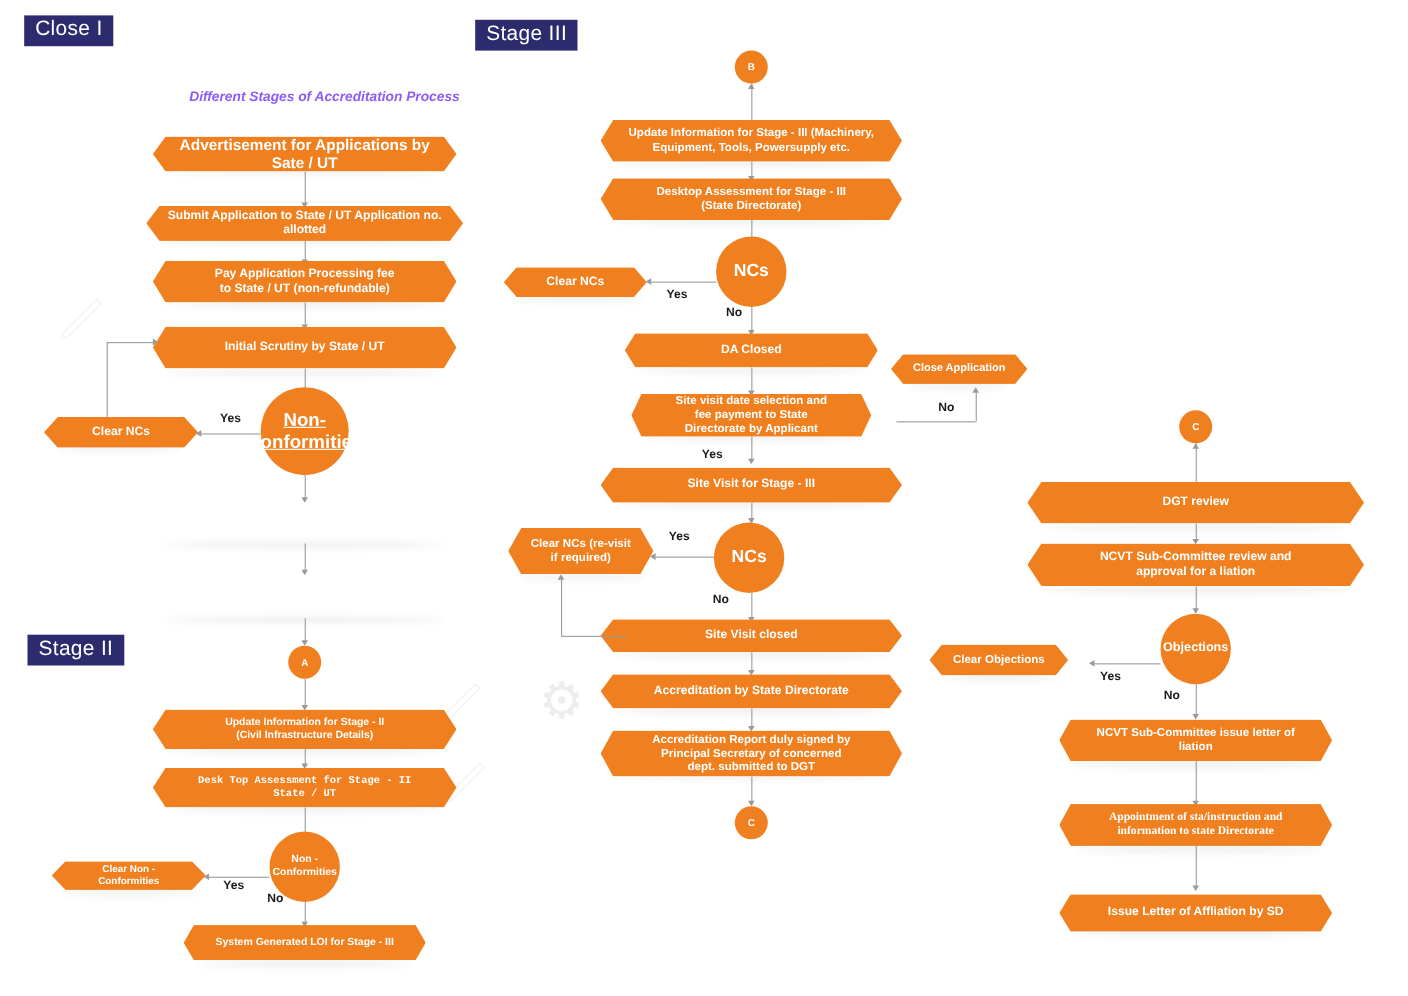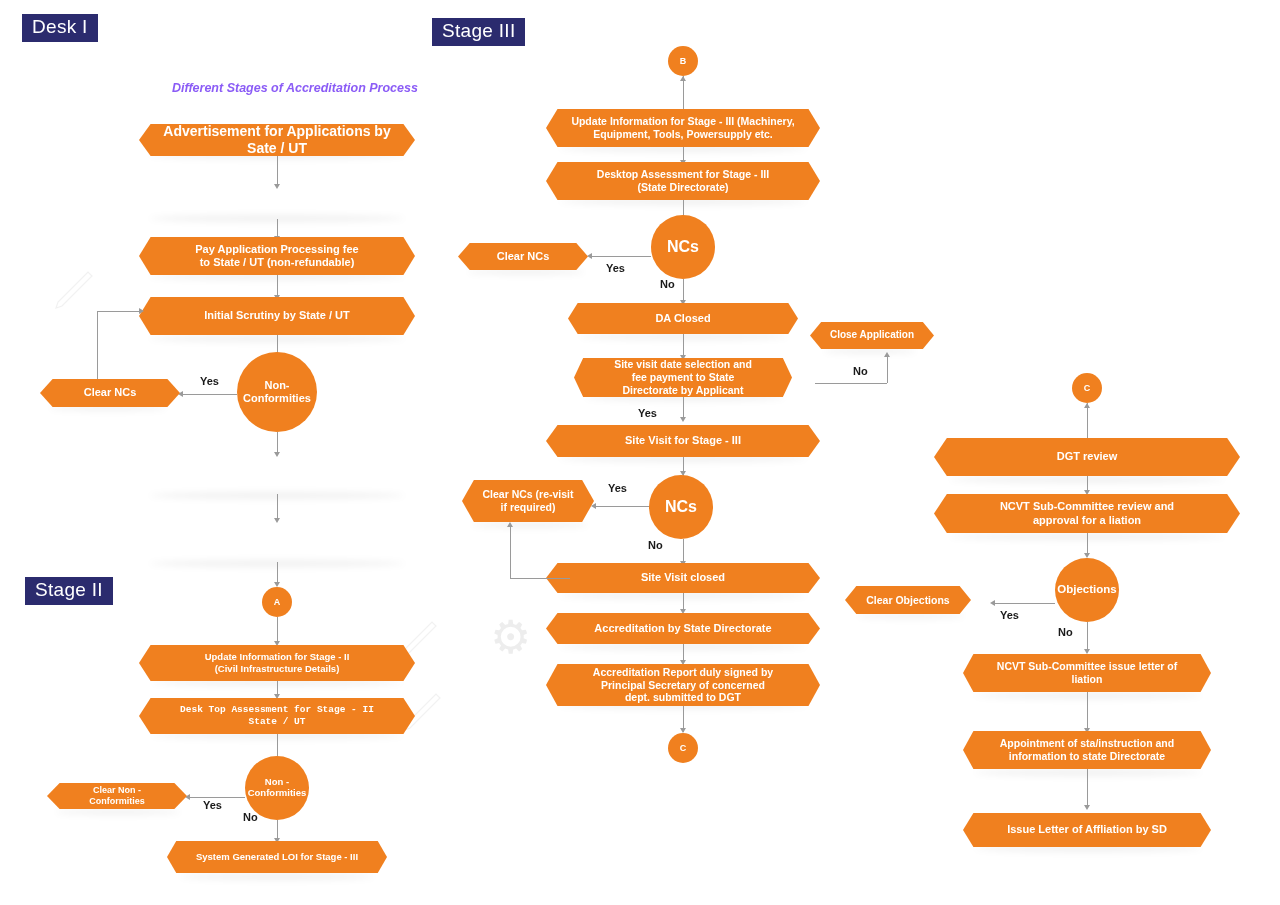--- a/index.html
+++ b/index.html
@@ -118,50 +118,51 @@
   <svg class="faint" style="left:52px;top:268px;" width="42" height="44" viewBox="0 0 42 44">
      <polygon points="4,40 6,34 36,4 40,8 10,38" fill="none" stroke="#9a9a9a" stroke-width="1.2"></polygon>
   </svg>
   <svg class="faint" style="left:396px;top:618px;" width="42" height="44" viewBox="0 0 42 44">
      <polygon points="4,40 6,34 36,4 40,8 10,38" fill="none" stroke="#9a9a9a" stroke-width="1.2"></polygon>
   </svg>
   <svg class="faint" style="left:400px;top:690px;" width="42" height="44" viewBox="0 0 42 44">
      <polygon points="4,40 6,34 36,4 40,8 10,38" fill="none" stroke="#9a9a9a" stroke-width="1.2"></polygon>
   </svg>
 
-  <div class="stage-badge" style="left:22px;top:14px;">Desk I</div>
+  <div class="stage-badge" style="left:22px;top:14px;">Close I</div>
   <div class="stage-badge" style="left:25px;top:577px;">Stage II</div>
   <div class="stage-badge" style="left:432px;top:18px;">Stage III</div>
 
   <div class="diagram-title" style="left:172px;top:81px;">Different Stages of Accreditation Process</div>
 
   <div class="shadow" style="left:150px;top:152px;width:254px;height:7px;"></div>
   <div class="node" style="left:139px;top:124px;width:276px;height:32px;font-size:14px;">Advertisement for Applications by Sate / UT</div>
 
   <div class="ln v" style="left:277px;top:156px;height:30px;"></div>
   <div class="arrow down" style="left:273.5px;top:184px;"></div>
 
   <div class="shadow" style="left:150px;top:215px;width:254px;height:7px;"></div>
+  <div class="node" style="left:133px;top:187px;width:288px;height:32px;font-size:11px;">Submit Application to State / UT Application no. allotted</div>
 
   <div class="ln v" style="left:277px;top:219px;height:19px;"></div>
   <div class="arrow down" style="left:273.5px;top:236px;"></div>
 
   <div class="shadow" style="left:150px;top:273px;width:254px;height:7px;"></div>
   <div class="node" style="left:139px;top:237px;width:276px;height:38px;font-size:11px;white-space:pre-line;">Pay Application Processing fee
 to State / UT (non-refundable)</div>
 
   <div class="ln v" style="left:277px;top:275px;height:22px;"></div>
   <div class="arrow down" style="left:273.5px;top:295px;"></div>
 
   <div class="shadow" style="left:150px;top:335px;width:254px;height:7px;"></div>
   <div class="node" style="left:139px;top:297px;width:276px;height:38px;font-size:11px;">Initial Scrutiny by State / UT</div>
 
   <div class="ln v" style="left:277px;top:335px;height:22px;"></div>
 
-  <div class="circ" style="left:237px;top:352px;width:80px;height:80px;font-size:11px;">Non-Conformities</div>
+  <div class="circ" style="left:237px;top:352px;width:80px;height:80px;font-size:17px;text-decoration:underline;">Non-Conformities</div>
 
   <div class="ln h" style="left:183px;top:394px;width:54px;"></div>
   <div class="arrow left" style="left:178px;top:390.5px;"></div>
   <div class="lbl" style="left:200px;top:375px;">Yes</div>
 
   <div class="shadow" style="left:50px;top:405px;width:116px;height:6px;"></div>
   <div class="node small-chev" style="left:40px;top:379px;width:140px;height:28px;font-size:11px;">Clear NCs</div>
 
   <div class="ln v" style="left:97px;top:311px;height:68px;"></div>
   <div class="ln h" style="left:97px;top:311px;width:44px;"></div>
@@ -347,21 +348,21 @@
   <div class="arrow down" style="left:1083.5px;top:649px;"></div>
 
   <div class="shadow" style="left:975px;top:692px;width:226px;height:7px;"></div>
   <div class="node" style="left:963px;top:654px;width:248px;height:38px;font-size:10.5px;white-space:pre-line;">NCVT Sub-Committee issue letter of
 liation</div>
 
   <div class="ln v" style="left:1087px;top:692px;height:38px;"></div>
   <div class="arrow down" style="left:1083.5px;top:728px;"></div>
 
   <div class="shadow" style="left:975px;top:769px;width:226px;height:7px;"></div>
-  <div class="node" style="left:963px;top:731px;width:248px;height:38px;font-size:10.5px;white-space:pre-line;">Appointment of sta/instruction and
+  <div class="node" style="left:963px;top:731px;width:248px;height:38px;font-size:10.5px;white-space:pre-line;font-family:Liberation Serif, serif;">Appointment of sta/instruction and
 information to state Directorate</div>
 
   <div class="ln v" style="left:1087px;top:769px;height:38px;"></div>
   <div class="arrow down" style="left:1083.5px;top:805px;"></div>
 
   <div class="shadow" style="left:975px;top:845px;width:226px;height:7px;"></div>
   <div class="node" style="left:963px;top:813px;width:248px;height:34px;font-size:11px;">Issue Letter of Affliation by SD</div>
 
 </div>
 

